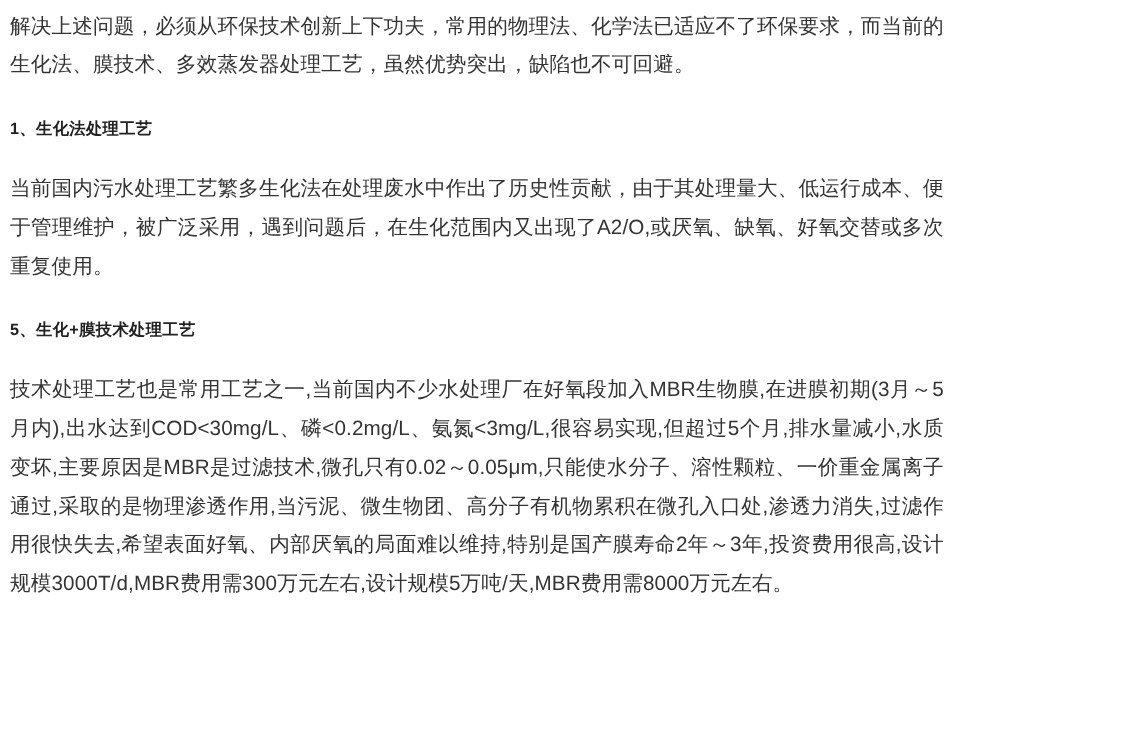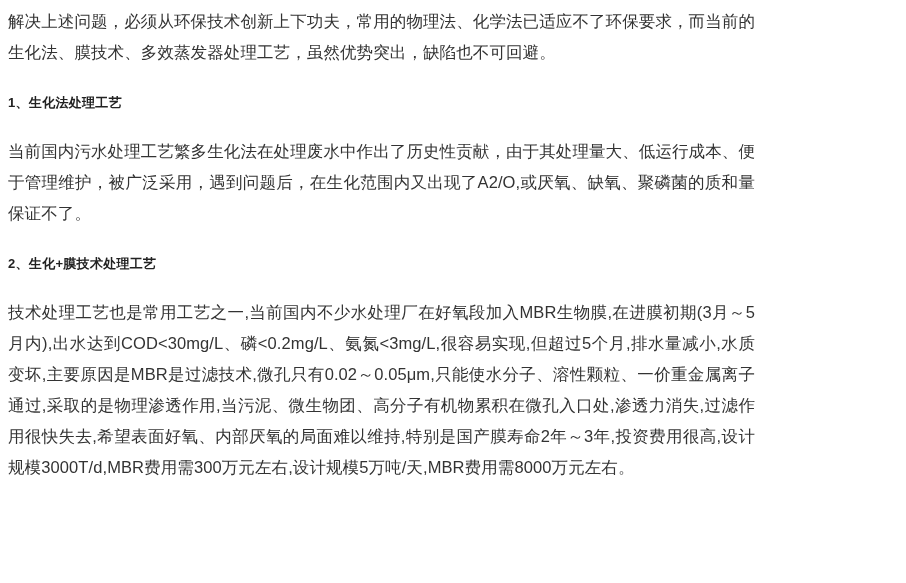--- a/index.html
+++ b/index.html
@@ -46,20 +46,20 @@
 </style>
 </head>
 <body>
 
 <div class="page">
 
   <p class="para">解决上述问题，必须从环保技术创新上下功夫，常用的物理法、化学法已适应不了环保要求，而当前的生化法、膜技术、多效蒸发器处理工艺，虽然优势突出，缺陷也不可回避。</p>
 
   <h3 class="heading">1、生化法处理工艺</h3>
 
-  <p class="para">当前国内污水处理工艺繁多生化法在处理废水中作出了历史性贡献，由于其处理量大、低运行成本、便于管理维护，被广泛采用，遇到问题后，在生化范围内又出现了A2/O,或厌氧、缺氧、聚磷菌的质和量保证不了。</p>
+  <p class="para">当前国内污水处理工艺繁多生化法在处理废水中作出了历史性贡献，由于其处理量大、低运行成本、便于管理维护，被广泛采用，遇到问题后，在生化范围内又出现了A2/O,或厌氧、缺氧、好氧交替或多次重复使用。</p>
 
 
-  <h3 class="heading second">2、生化+膜技术处理工艺</h3>
+  <h3 class="heading second">5、生化+膜技术处理工艺</h3>
 
   <p class="para">技术处理工艺也是常用工艺之一,当前国内不少水处理厂在好氧段加入MBR生物膜,在进膜初期(3月～5月内),出水达到COD&lt;30mg/L、磷&lt;0.2mg/L、氨氮&lt;3mg/L,很容易实现,但超过5个月,排水量减小,水质变坏,主要原因是MBR是过滤技术,微孔只有0.02～0.05μm,只能使水分子、溶性颗粒、一价重金属离子通过,采取的是物理渗透作用,当污泥、微生物团、高分子有机物累积在微孔入口处,渗透力消失,过滤作用很快失去,希望表面好氧、内部厌氧的局面难以维持,特别是国产膜寿命2年～3年,投资费用很高,设计规模3000T/d,MBR费用需300万元左右,设计规模5万吨/天,MBR费用需8000万元左右。</p>
 
 </div>
 
 </body></html>

